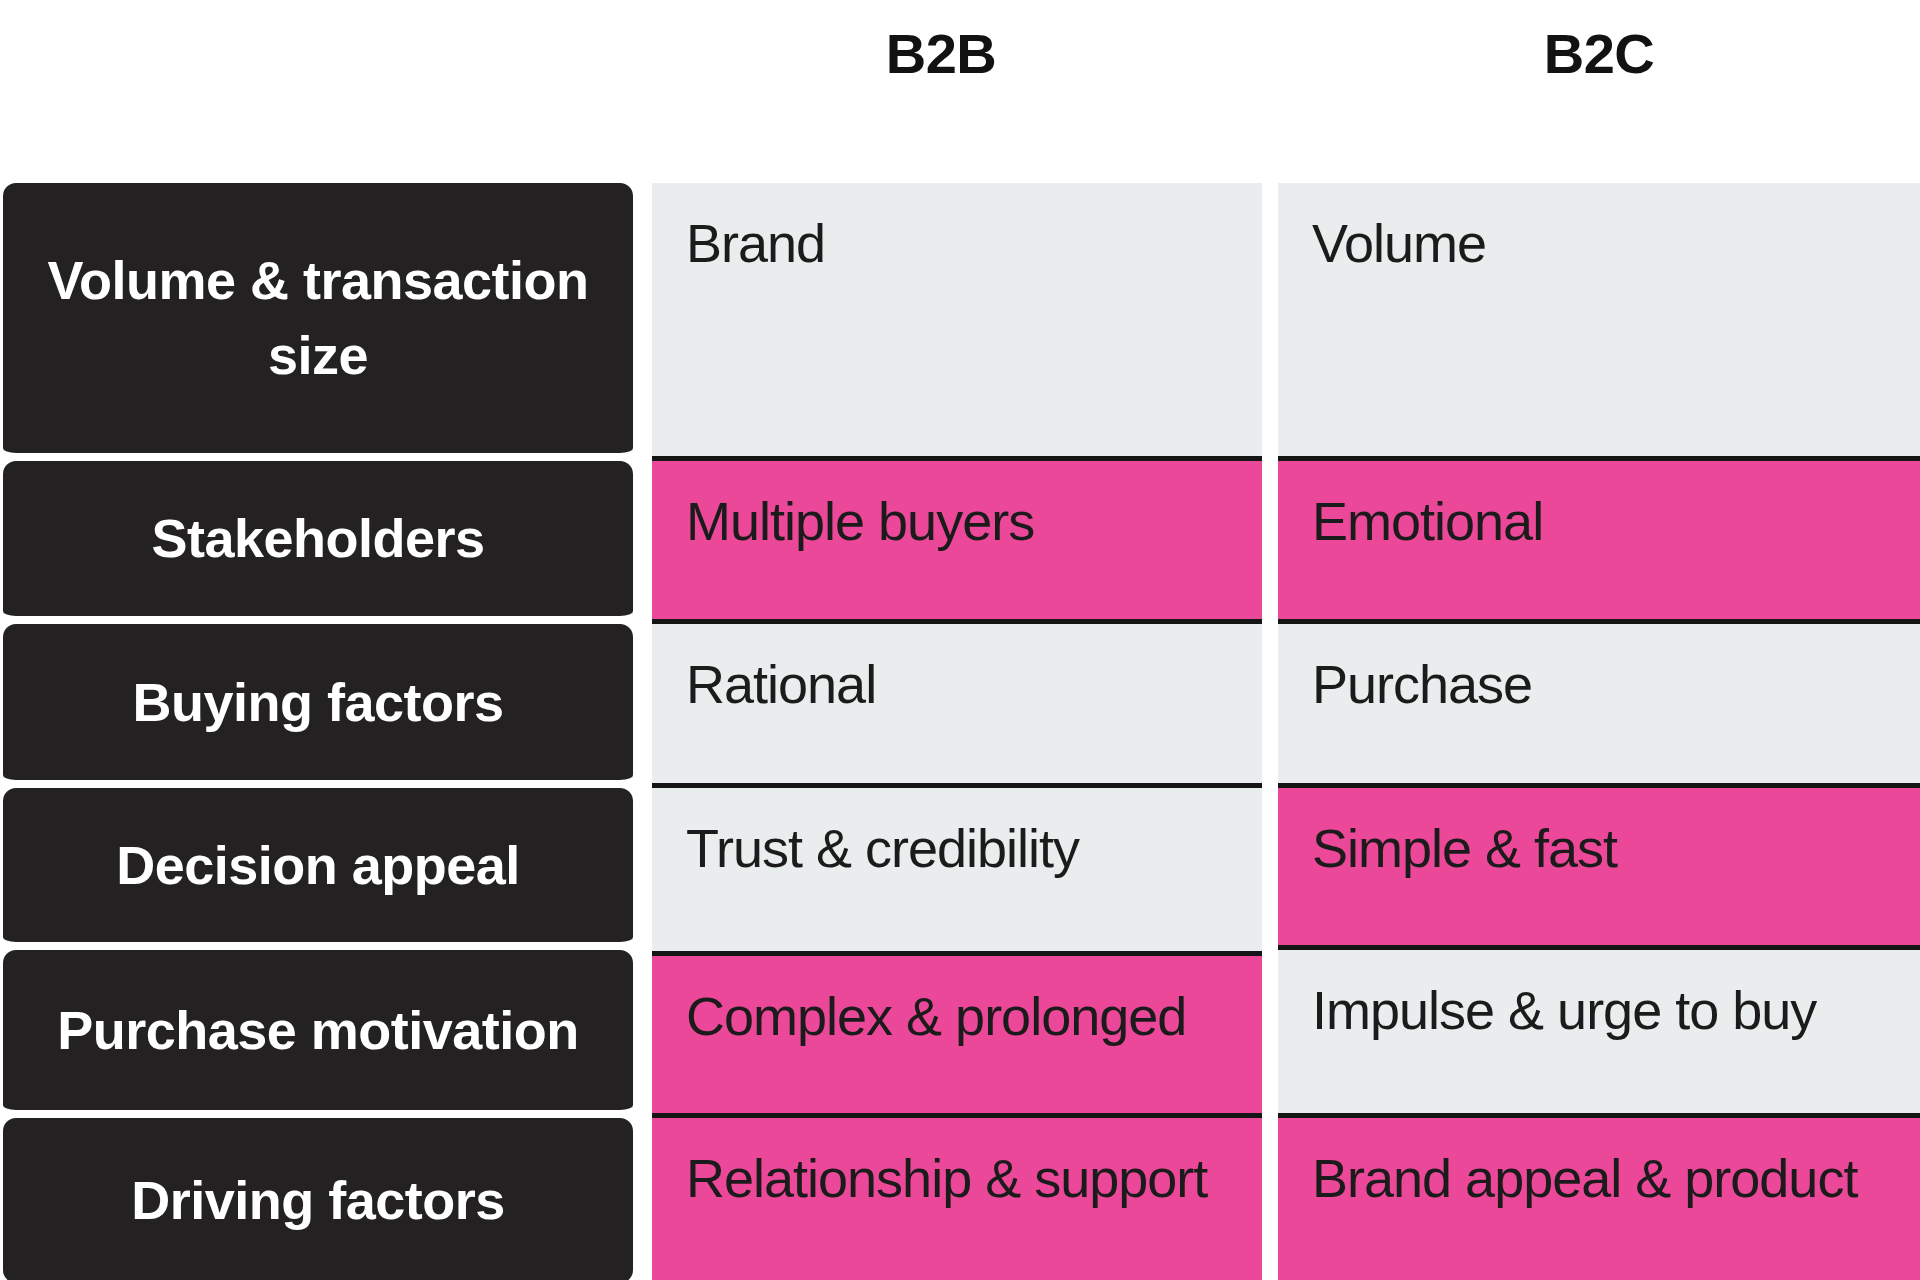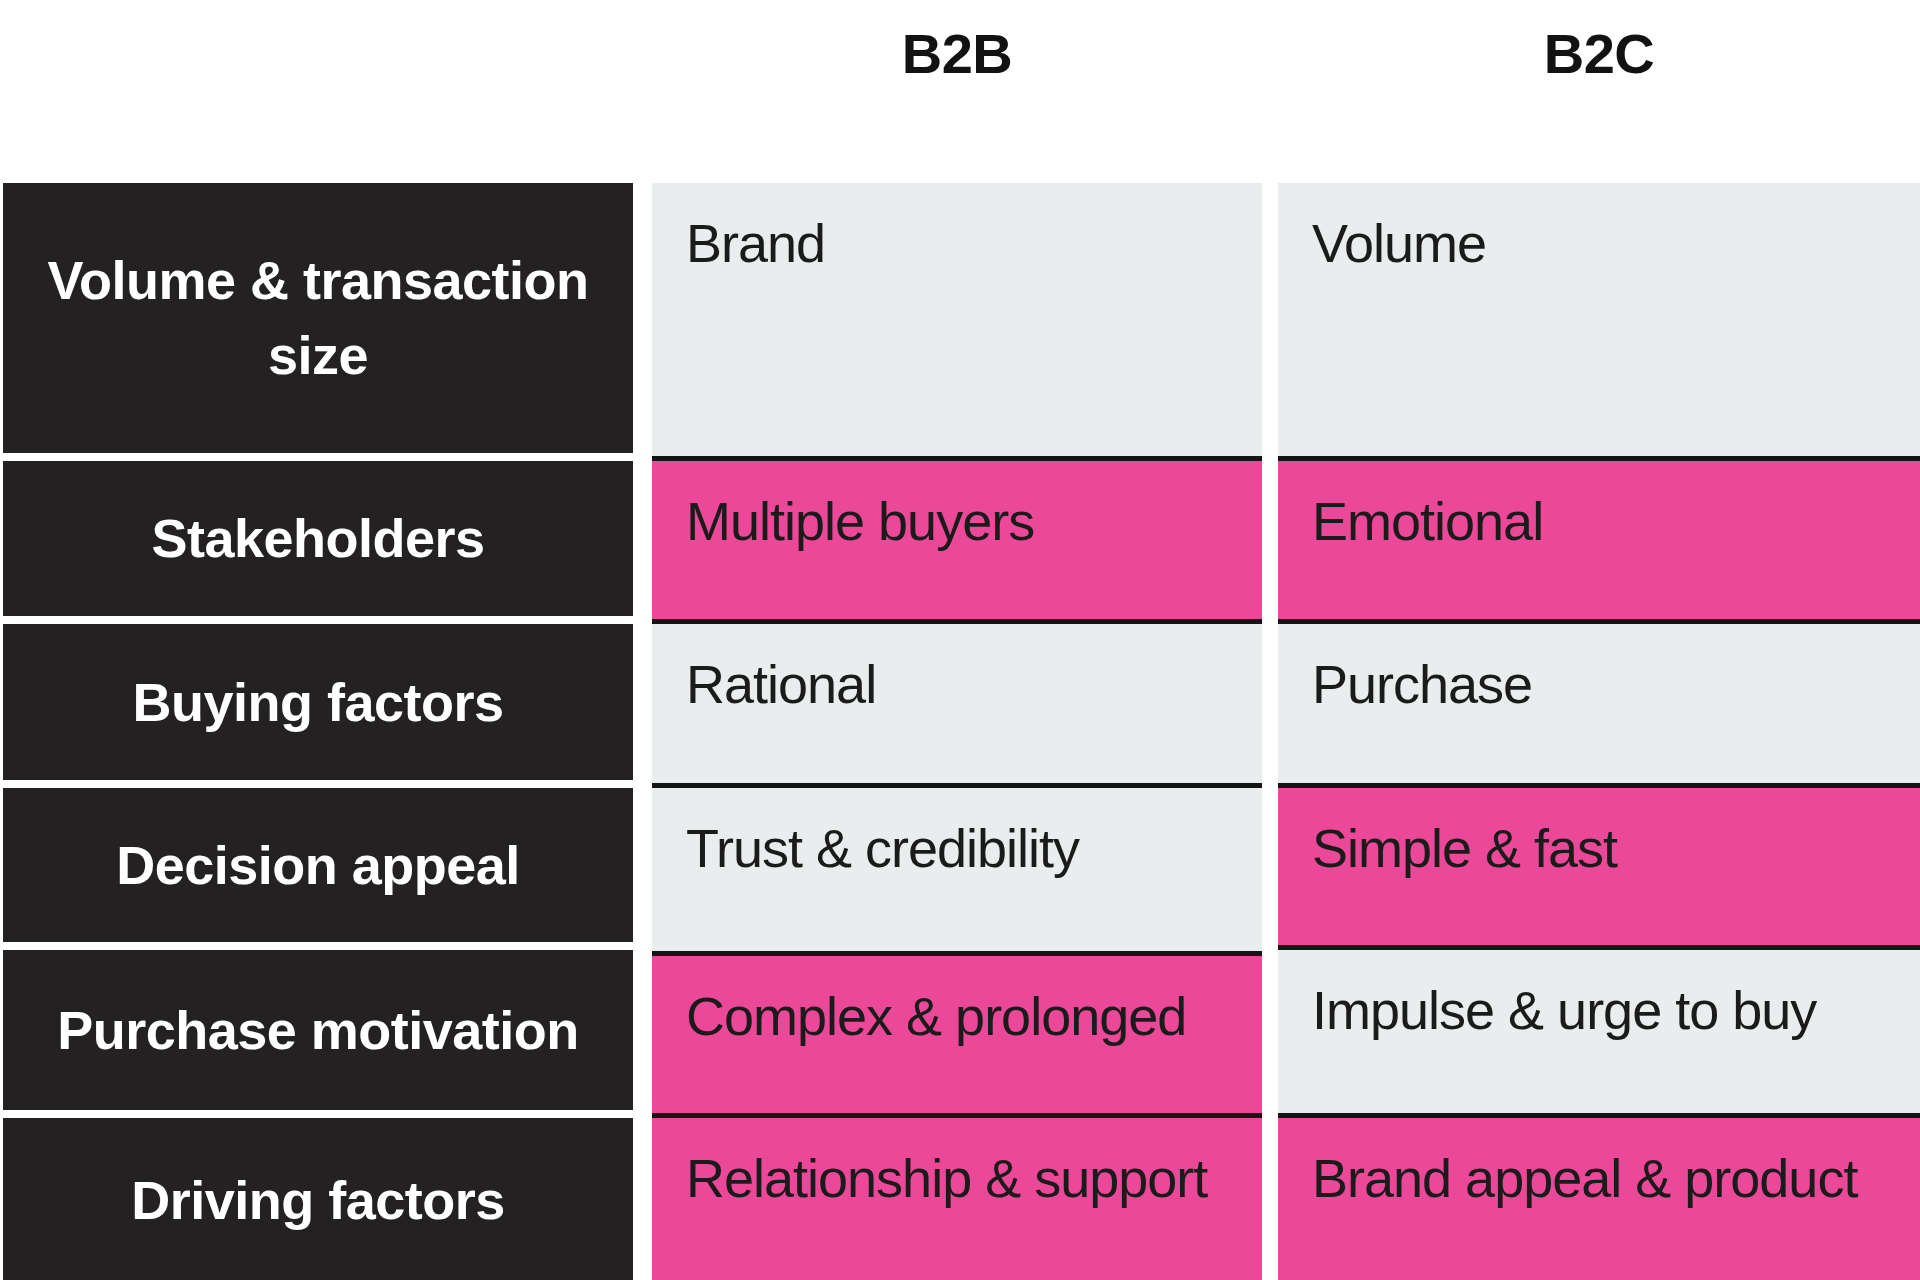--- a/index.html
+++ b/index.html
@@ -20,21 +20,21 @@
   .col-header {
     position: absolute;
     top: 26px;
     text-align: center;
     font-size: 56px;
     font-weight: 700;
     letter-spacing: -0.5px;
     color: #121212;
     line-height: 1;
   }
-  #hdr-b2b { left: 652px; width: 610px; }
+  #hdr-b2b { left: 636px; width: 610px; }
   #hdr-b2c { left: 1278px; width: 642px; }
 
   .tcol {
     position: absolute;
     top: 183px;
     display: flex;
     flex-direction: column;
   }
   #label-col { left: 3px;    width: 630px; }
   #b2b-col   { left: 652px;  width: 610px; }
@@ -55,20 +55,21 @@
     color: #ffffff;
     font-size: 54px;
     font-weight: 700;
     letter-spacing: -0.5px;
     line-height: 1.38;
     display: flex;
     align-items: center;
     justify-content: center;
     text-align: center;
     padding: 16px 14px;
+    border-radius: 13px;
   }
   .lcell.last { border-bottom: none; }
 
   .vcell {
     box-sizing: border-box;
     border-bottom: 5px solid #151515;
     background: #ec4899;
     color: #1b1b1b;
     font-size: 54px;
     font-weight: 400;

